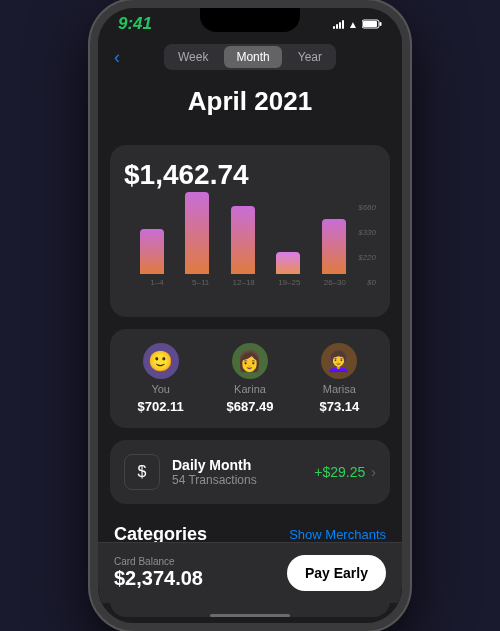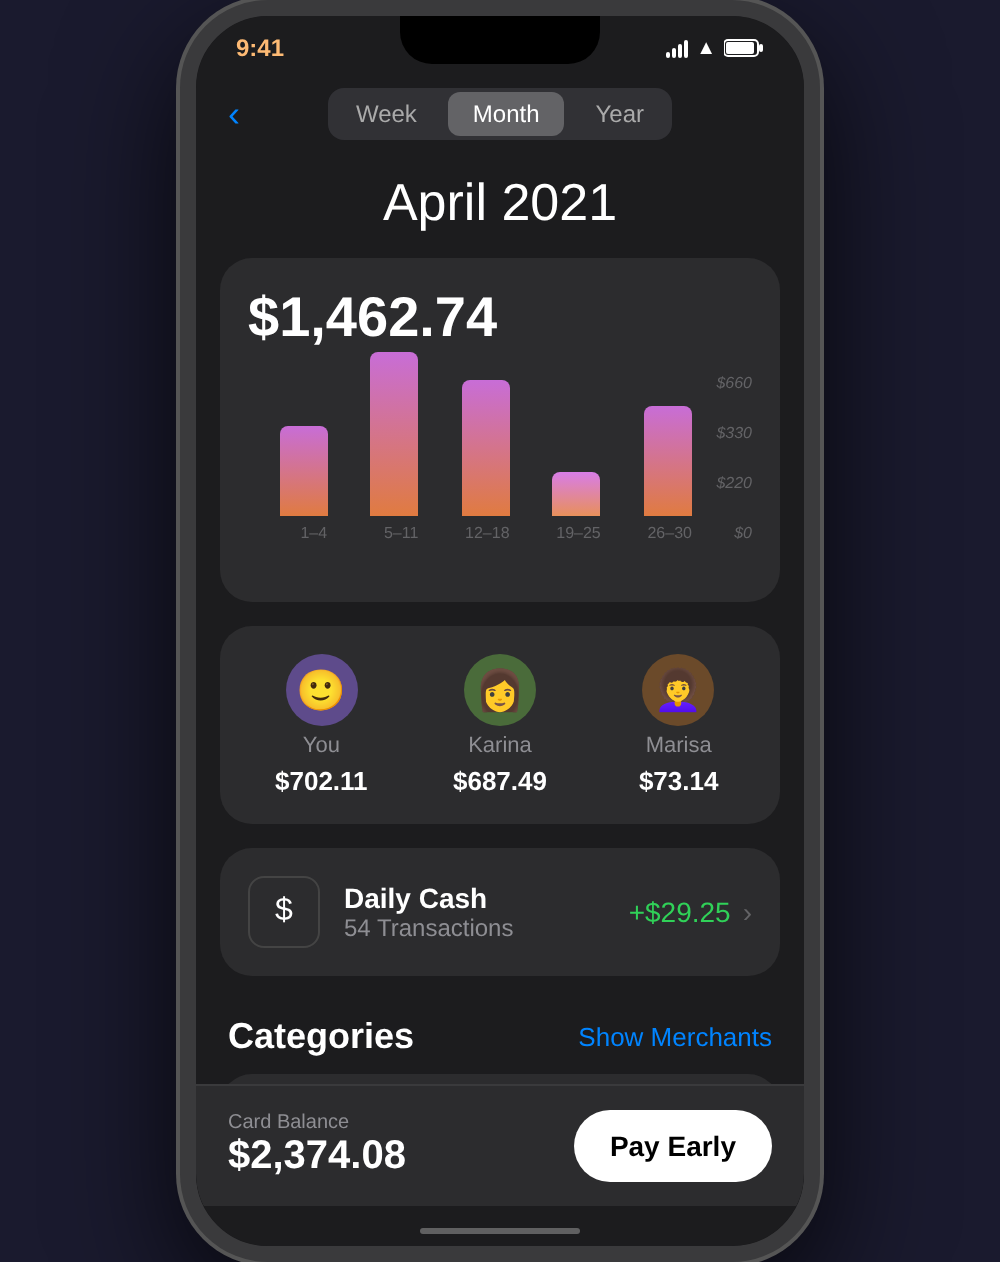--- a/index.html
+++ b/index.html
@@ -34,23 +34,24 @@
 
     
     .status-bar {
       display: flex;
       justify-content: space-between;
       align-items: center;
       padding: 6px 20px 2px;
       height: 28px;
     }
     .status-time {
-      font-size: 12px;
+      font-size: 17px;
       font-weight: 600;
-      color: #fdba74;
+      color: #22c55e;
+      font-style: italic;
     }
     .status-icons {
       display: flex;
       align-items: center;
       gap: 4px;
     }
     .signal-bars {
       display: flex;
       align-items: flex-end;
       gap: 1px;
@@ -120,23 +121,23 @@
     }
     .seg-btn.active {
       background: #636366;
       color: #fff;
     }
 
     
     .month-title {
       text-align: center;
       font-size: 26px;
-      font-weight: 400;
-      color: #fff;
-      padding: 8px 16px 12px;
+      font-weight: 700;
+      color: #fff;
+      padding: 8px 16px 28px;
     }
 
     
     .chart-card {
       margin: 0 12px 12px;
       background: #2c2c2e;
       border-radius: 16px;
       padding: 14px;
     }
     .chart-label {
@@ -474,21 +475,21 @@
         <div class="person-item">
           <div class="person-avatar" style="background:#6b4a2a; font-size:20px;">👩‍🦱</div>
           <span class="person-name">Marisa</span>
           <span class="person-amount">$73.14</span>
         </div>
       </div>
 
       <div class="daily-cash-card">
         <div class="dc-icon">$</div>
         <div class="dc-text">
-          <div class="dc-title">Daily Cash</div>
+          <div class="dc-title">Daily Month</div>
           <div class="dc-sub">54 Transactions</div>
         </div>
         <span class="dc-amount">+$29.25</span>
         <span class="chevron">›</span>
       </div>
 
       <div class="categories-header">
         <span class="cat-title">Categories</span>
         <span class="cat-link">Show Merchants</span>
       </div>

